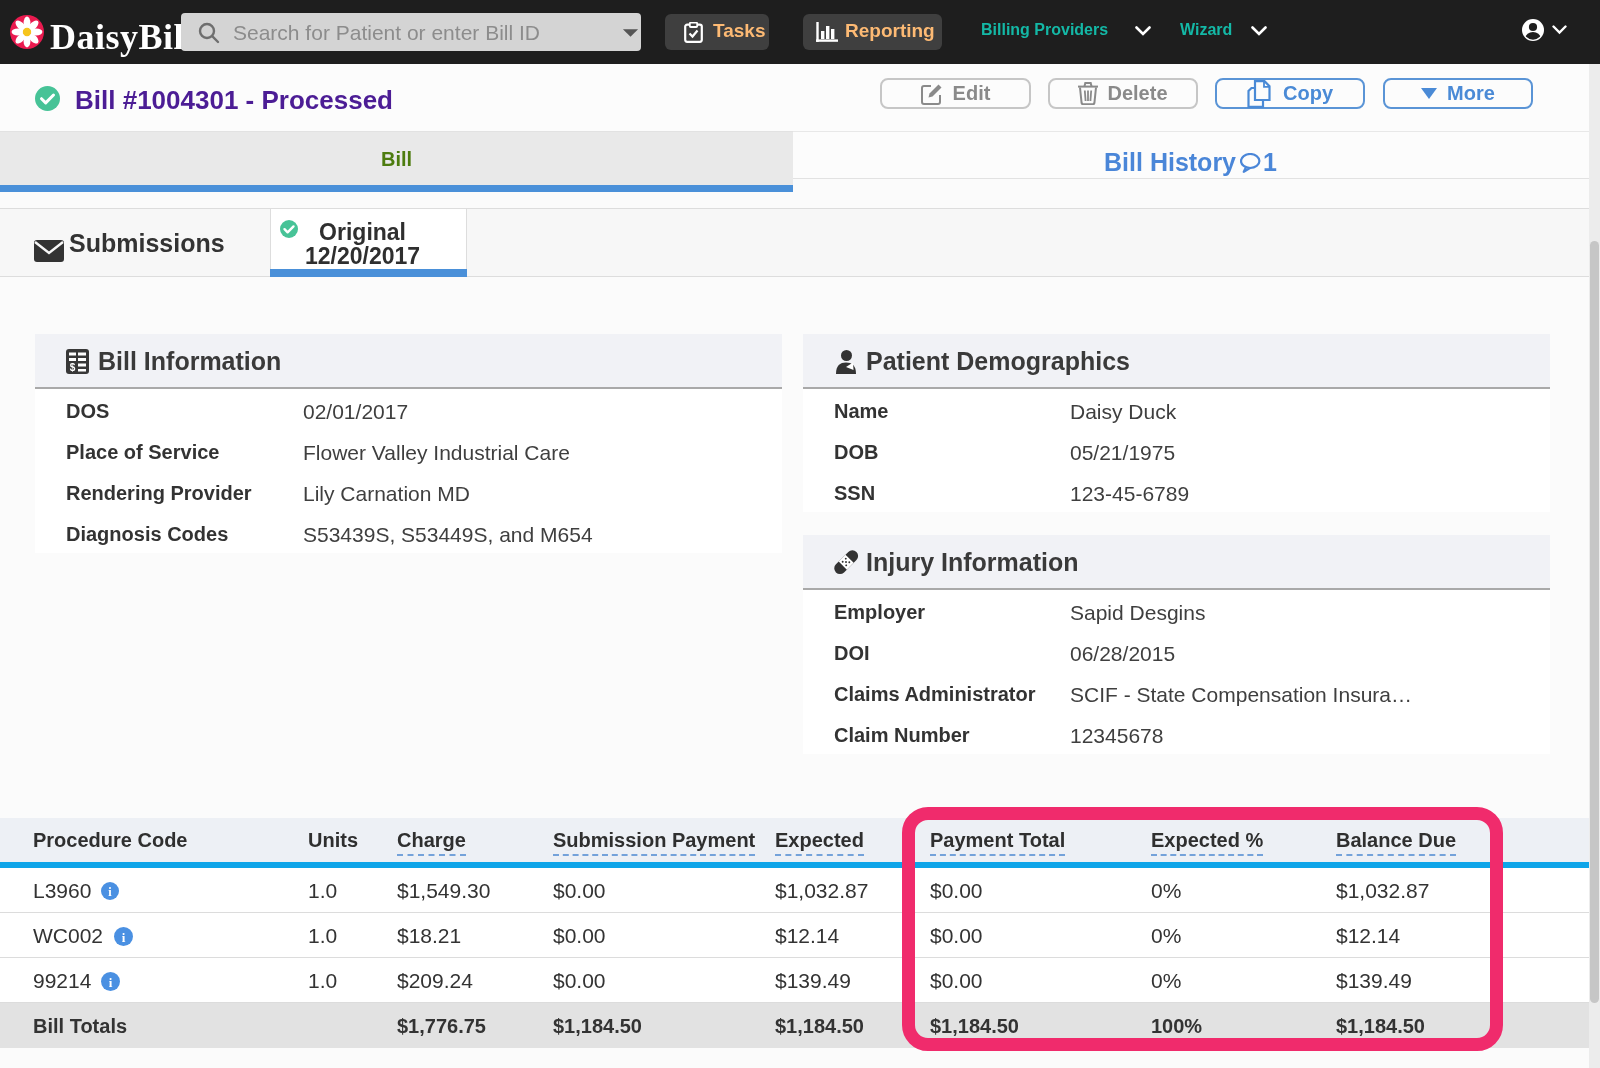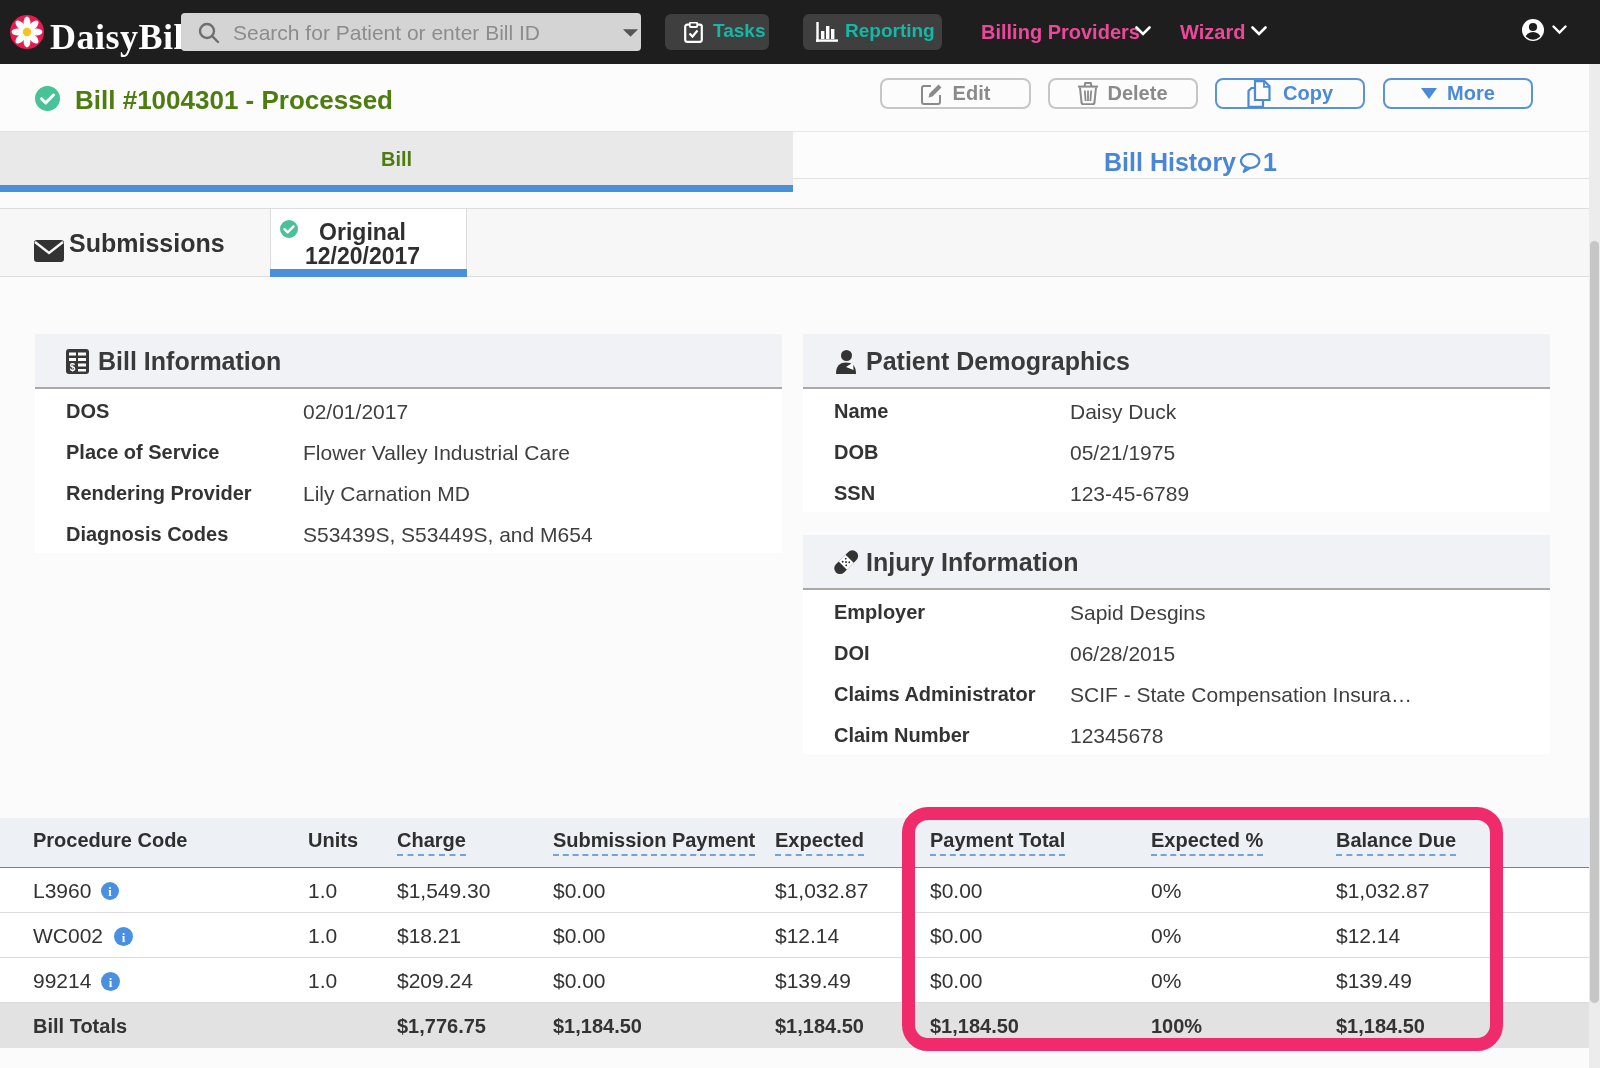--- a/index.html
+++ b/index.html
@@ -5,28 +5,28 @@
   * { margin:0; padding:0; box-sizing:border-box; }
   html,body { width:1600px; height:1068px; overflow:hidden; }
   body { font-family:"Liberation Sans", sans-serif; background:#fbfbfb; position:relative; }
   .abs { position:absolute; }
 
   
   #navbar { position:absolute; left:0; top:0; width:1600px; height:64px; background:#1e1e1e; }
   #logotext { position:absolute; left:50px; top:16px; font-family:"Liberation Serif", serif; font-weight:bold; font-size:36px; color:#fff; letter-spacing:0.5px; }
   #searchbox { position:absolute; left:181px; top:13px; width:460px; height:38px; background:#d4d4d4; border-radius:4px; }
   #searchbox .ph { position:absolute; left:52px; top:8px; font-size:21px; color:#8c8c8c; }
-  .navbtn { position:absolute; top:14px; height:36px; background:#3f3f3f; border-radius:6px; color:#14b8a6; font-size:19px; font-weight:bold; }
+  .navbtn { position:absolute; top:14px; height:36px; background:#3f3f3f; border-radius:6px; color:#fdba74; font-size:19px; font-weight:bold; }
   #btn-tasks { left:665px; width:104px; }
   #btn-reporting { left:803px; width:139px; }
-  .navlink { position:absolute; top:21px; color:#ec4899; font-size:20px; font-weight:bold; }
+  .navlink { position:absolute; top:21px; color:#14b8a6; font-size:16px; font-weight:bold; }
 
   
   #header { position:absolute; left:0; top:64px; width:1600px; height:67px; background:#fcfcfc; }
-  #billtitle { position:absolute; left:75px; top:21px; font-size:26px; font-weight:bold; color:#4d7c0f; }
+  #billtitle { position:absolute; left:75px; top:21px; font-size:26px; font-weight:bold; color:#4c1d95; }
   .hbtn { position:absolute; top:14px; height:31px; border-radius:8px; font-size:20px; font-weight:bold; background:#fcfcfc; display:flex; align-items:center; justify-content:center; }
   .hbtn.gray { border:2px solid #c6c6c6; color:#8a8a8a; }
   .hbtn.blue { border:2px solid #5a94d6; color:#4a8ad6; }
 
   
   #tabrow { position:absolute; left:0; top:131px; width:1600px; height:61px; }
   #tab-bill { position:absolute; left:0; top:0; width:793px; height:54px; background:#e9e9e9; border-top:1px solid #e2e2e2; }
   #tab-bill .lbl { position:absolute; left:0; width:793px; text-align:center; top:16px; font-size:20px; font-weight:bold; color:#4d7c0f; }
   #tab-bill-underline { position:absolute; left:0; top:54px; width:793px; height:7px; background:#4a90d9; }
   #tab-hist { position:absolute; left:793px; top:0; width:807px; height:48px; background:#fcfcfc; border-top:1px solid #e8e8e8; border-bottom:1px solid #e2e2e2; }
@@ -42,21 +42,21 @@
   
   .panel { position:absolute; background:#fff; }
   .phead { position:absolute; left:0; top:0; width:100%; height:55px; background:#f1f2f6; border-bottom:2px solid #a9a9a9; }
   .phead .ptitle { position:absolute; left:63px; top:13px; font-size:25px; font-weight:bold; color:#3a3a3a; }
   .prow { position:absolute; width:100%; height:41px; font-size:21px; color:#3f3f3f; }
   .prow .plabel { position:absolute; top:9px; font-weight:bold; font-size:20px; color:#333; }
   .prow .pvalue { position:absolute; top:9px; }
 
   
   #table { position:absolute; left:0; top:818px; width:1600px; height:228px; }
-  #thead { position:absolute; left:0; top:0; width:1600px; height:50px; background:#edf0f5; border-bottom:1px solid #0ea5e9; }
+  #thead { position:absolute; left:0; top:0; width:1600px; height:50px; background:#edf0f5; border-bottom:6px solid #0ea5e9; }
   .th { position:absolute; top:11px; font-size:20px; font-weight:bold; color:#2f2f2f; }
   .th.dashed { border-bottom:2px dashed #74a2da; padding-bottom:2px; }
   .trow { position:absolute; left:0; width:1600px; height:45px; background:#fff; border-bottom:1px solid #dcdcdc; font-size:21px; color:#333; }
   .trow.totals { background:#e2e2e2; border-bottom:none; font-weight:bold; font-size:20px; }
   .trow.totals .td { top:12px; }
   .td { position:absolute; top:11px; }
 
   
   #pinkrect { position:absolute; left:902px; top:807px; width:601px; height:244px; border:13px solid #f02b6c; border-radius:26px; z-index:50; }
 

